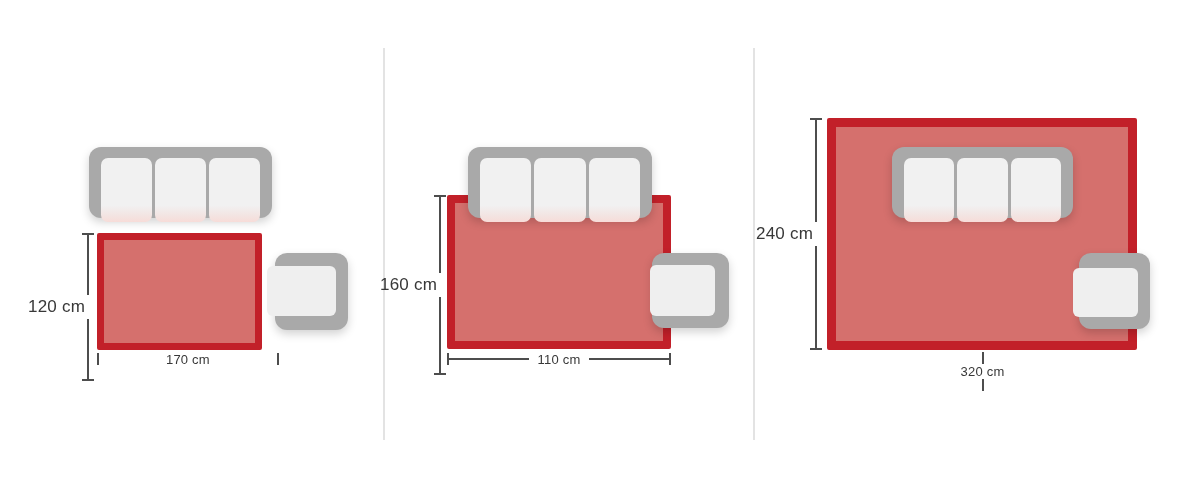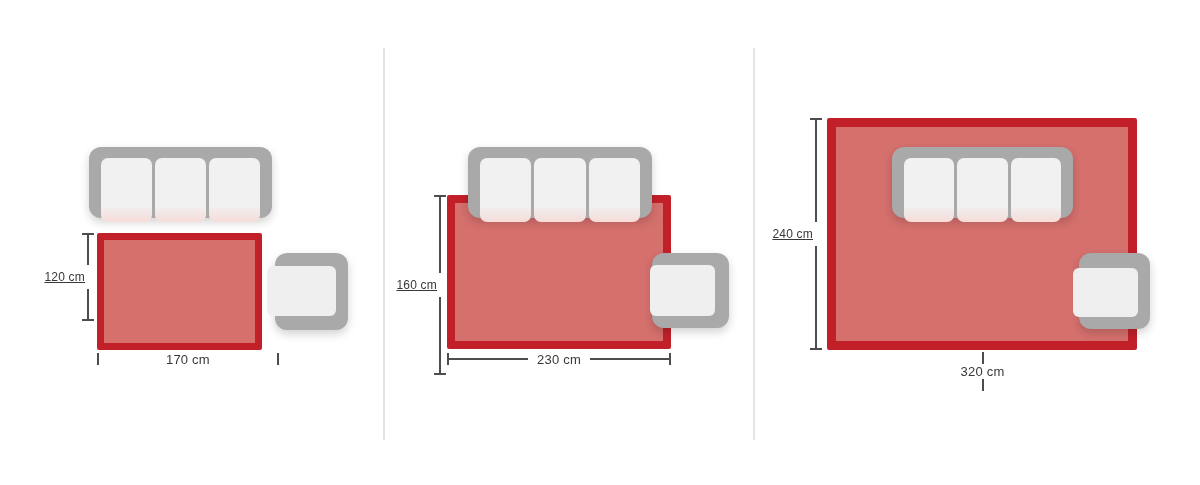--- a/index.html
+++ b/index.html
@@ -74,34 +74,34 @@
     position:absolute;
     background:var(--seat);
     border-radius:6px;
   }
   .p1 .seat{left:-8px;top:13px;width:69px;height:50px;}
   .p2 .seat{left:-2px;top:12px;width:65px;height:51px;}
   .p3 .seat{left:-6px;top:15px;width:65px;height:49px;}
 
   
   .vdim{position:absolute;z-index:3;width:12px;}
-  .p1 .vdim{left:82px;top:233px;height:88px;}
+  .p1 .vdim{left:82px;top:233px;height:148px;}
   .p2 .vdim{left:434px;top:195px;height:180px;}
   .p3 .vdim{left:810px;top:118px;height:232px;}
   .vdim .cap{position:absolute;left:0;width:12px;height:2px;background:var(--dim);}
   .vdim .cap.top{top:0;}
   .vdim .cap.bot{bottom:0;}
   .vdim .seg{position:absolute;left:5px;width:2px;background:var(--dim);}
   .vdim .seg.top{top:2px;height:calc(50% - 14px);}
   .vdim .seg.bot{bottom:2px;height:calc(50% - 14px);}
   .vdim .vlabel{
     position:absolute;right:9px;top:50%;
     transform:translateY(-50%);
     white-space:nowrap;
-    font-size:12px;color:var(--text);letter-spacing:0.2px;text-decoration:underline;
+    font-size:17px;color:var(--text);letter-spacing:0.2px;
   }
 
   
   .hdim{
     position:absolute;z-index:3;
     top:352px;height:14px;
     display:flex;align-items:center;
   }
   .p1 .hdim{left:97px;width:165px;gap:29px;}
   .p2 .hdim{left:447px;width:224px;}
@@ -161,21 +161,21 @@
     <div class="vdim">
       <span class="cap top"></span>
       <span class="seg top"></span>
       <span class="vlabel">160 cm</span>
       <span class="seg bot"></span>
       <span class="cap bot"></span>
     </div>
     <div class="hdim">
       <span class="cap"></span>
       <span class="seg"></span>
-      <span class="hlabel">230 cm</span>
+      <span class="hlabel">110 cm</span>
       <span class="seg"></span>
       <span class="cap"></span>
     </div>
   </section>
 
   <section class="panel p3">
     <div class="rug"></div>
     <div class="sofa">
       <span class="cushion"></span>
       <span class="cushion"></span>

